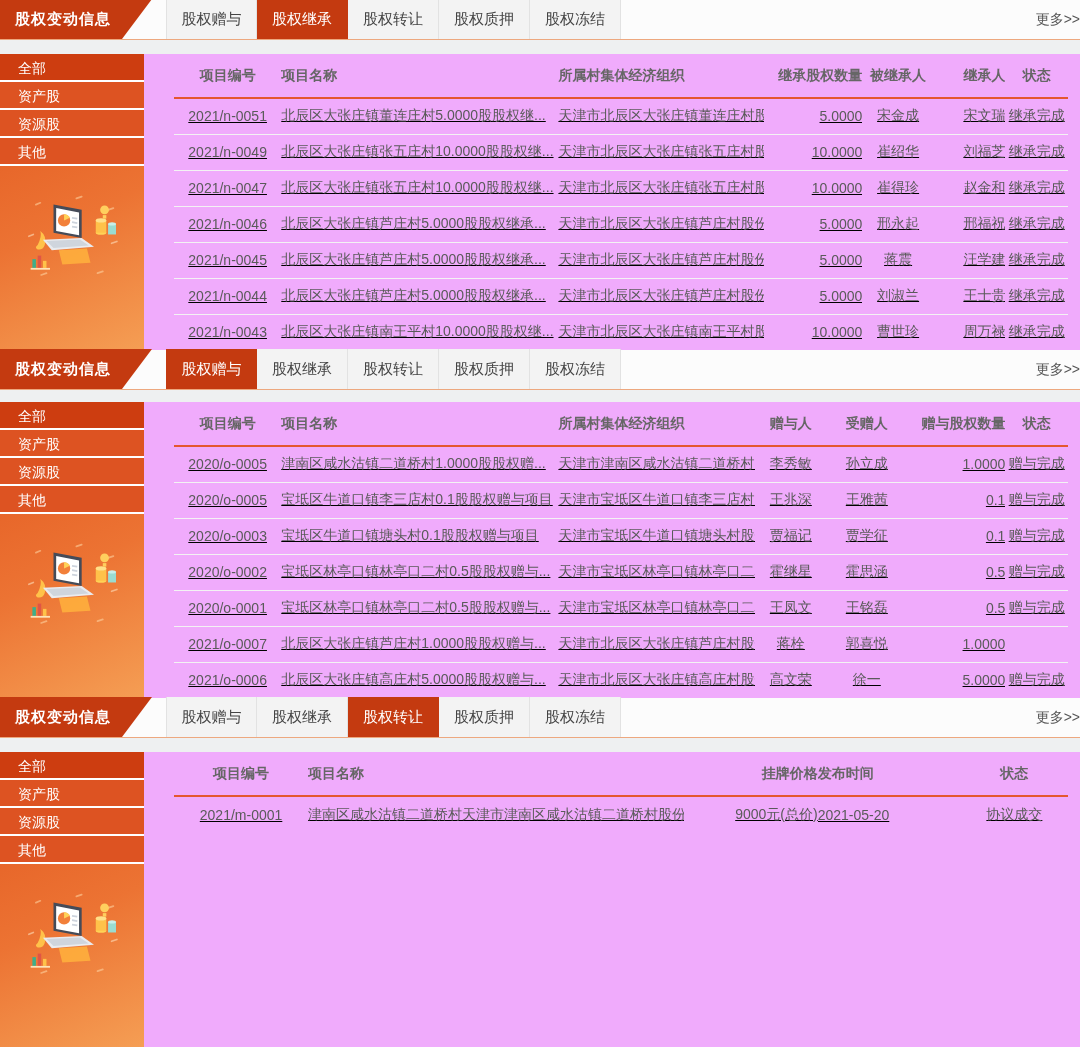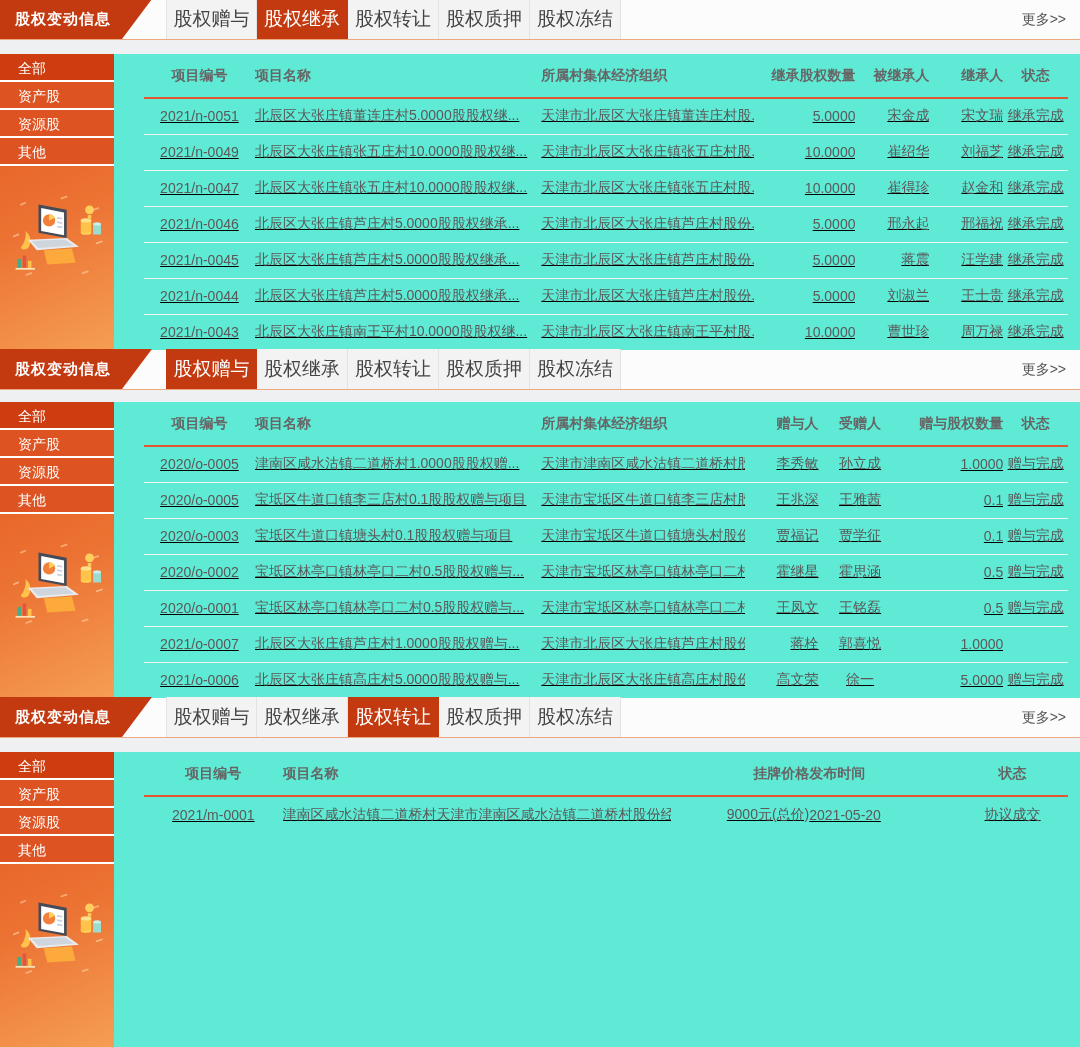--- a/index.html
+++ b/index.html
@@ -3,54 +3,54 @@
 <meta charset="utf-8">
 <style>
   * { margin:0; padding:0; box-sizing:border-box; }
   html,body { width:1080px; height:1047px; background:#eef0f1; font-family:"Liberation Sans","DejaVu Sans",sans-serif; overflow:hidden; }
 
   .section { width:1080px; }
   
   .sec-header { height:40px; background:#fcfcfc; display:flex; align-items:flex-end; border-bottom:1px solid #eda87f; position:relative; }
   .ribbon { width:152px; background:#c43a10; color:#fff; font-size:15px; font-weight:bold; line-height:40px; padding-left:15px; clip-path:polygon(0 0,100% 0,calc(100% - 30px) 100%,0 100%); letter-spacing:1px; }
   .tabs { display:flex; margin-left:14px; }
-  .tab { width:91px; text-align:center; line-height:40px; font-size:19px; color:#444; background:#f3f3f3; border-right:1px solid #e2e2e2; cursor:pointer; white-space:nowrap; }
+  .tab { width:91px; text-align:center; line-height:40px; font-size:15px; color:#444; background:#f3f3f3; border-right:1px solid #e2e2e2; cursor:pointer; white-space:nowrap; }
   .tab:first-child { border-left:1px solid #e2e2e2; }
   .tab.active { background:#c43a10; color:#fff; border-color:#c43a10; }
-  .more { margin-left:auto; line-height:40px; padding-right:14px; font-size:14px; color:#555; cursor:pointer; }
+  .more { margin-left:auto; line-height:40px; font-size:14px; color:#555; cursor:pointer; }
 
   .gap { height:14px; }
   .gap.small { height:12px; }
 
   
   .content { display:flex; }
   .content.h1 { height:296px; }
   .content.h2 { height:296px; }
   .content.h3 { height:295px; }
 
-  .sidebar { width:114px; flex:none; background:linear-gradient(155deg,#e2571f 0%,#ec7333 55%,#f59e54 100%); display:flex; flex-direction:column; }
+  .sidebar { width:144px; flex:none; background:linear-gradient(155deg,#e2571f 0%,#ec7333 55%,#f59e54 100%); display:flex; flex-direction:column; }
   .side-item { height:28px; line-height:28px; padding-left:18px; color:#fff; font-size:14px; background:#dd5322; border-bottom:2px solid #fff; cursor:pointer; }
   .side-item.first { background:#cd3d10; }
   .illus { flex:1; display:flex; align-items:flex-start; justify-content:center; padding-top:28px; }
 
-  .table-wrap { flex:1; background:#5eead4; padding:0 12px 0 30px; overflow:hidden; }
+  .table-wrap { flex:1; background:#f0abfc; padding:0 12px 0 30px; overflow:hidden; }
   table { width:100%; border-collapse:collapse; table-layout:fixed; }
   thead th { height:44px; font-size:14px; font-weight:600; color:#666; border-bottom:2px solid #e4572e; white-space:nowrap; overflow:hidden; }
   tbody td { height:36px; font-size:14px; color:#5a5a5a; border-bottom:1px solid #f3f3f3; white-space:nowrap; overflow:hidden; }
   tbody tr:last-child td { border-bottom:none; }
   tbody tr { cursor:pointer;text-decoration:underline; }
 
   
   .s0 .col0{width:12%;text-align:center}.s0 .col1{width:31%;text-align:left}
   .s0 .col2{width:23%;text-align:left}.s0 .col3{width:11%;text-align:right}
-  .s0 .col4{width:8%;text-align:right}.s0 .col5{width:8%;text-align:right}
+  .s0 .col4{width:8%;text-align:center}.s0 .col5{width:8%;text-align:right}
   .s0 .col6{width:7%;text-align:center}
   
   .s1 .col0{width:12%;text-align:center}.s1 .col1{width:31%;text-align:left}
-  .s1 .col2{width:22%;text-align:left}.s1 .col3{width:8%;text-align:right}
+  .s1 .col2{width:22%;text-align:left}.s1 .col3{width:8%;text-align:center}
   .s1 .col4{width:9%;text-align:center}.s1 .col5{width:11%;text-align:right}
   .s1 .col6{width:7%;text-align:center}
   
   .s2 .col0{width:15%;text-align:center}.s2 .col1{width:42%;text-align:left}
   .s2 .col2{width:15%;text-align:right}.s2 .col3{width:16%;text-align:left}
   .s2 .col4{width:12%;text-align:center}
 </style>
 </head>
 <body>
 

